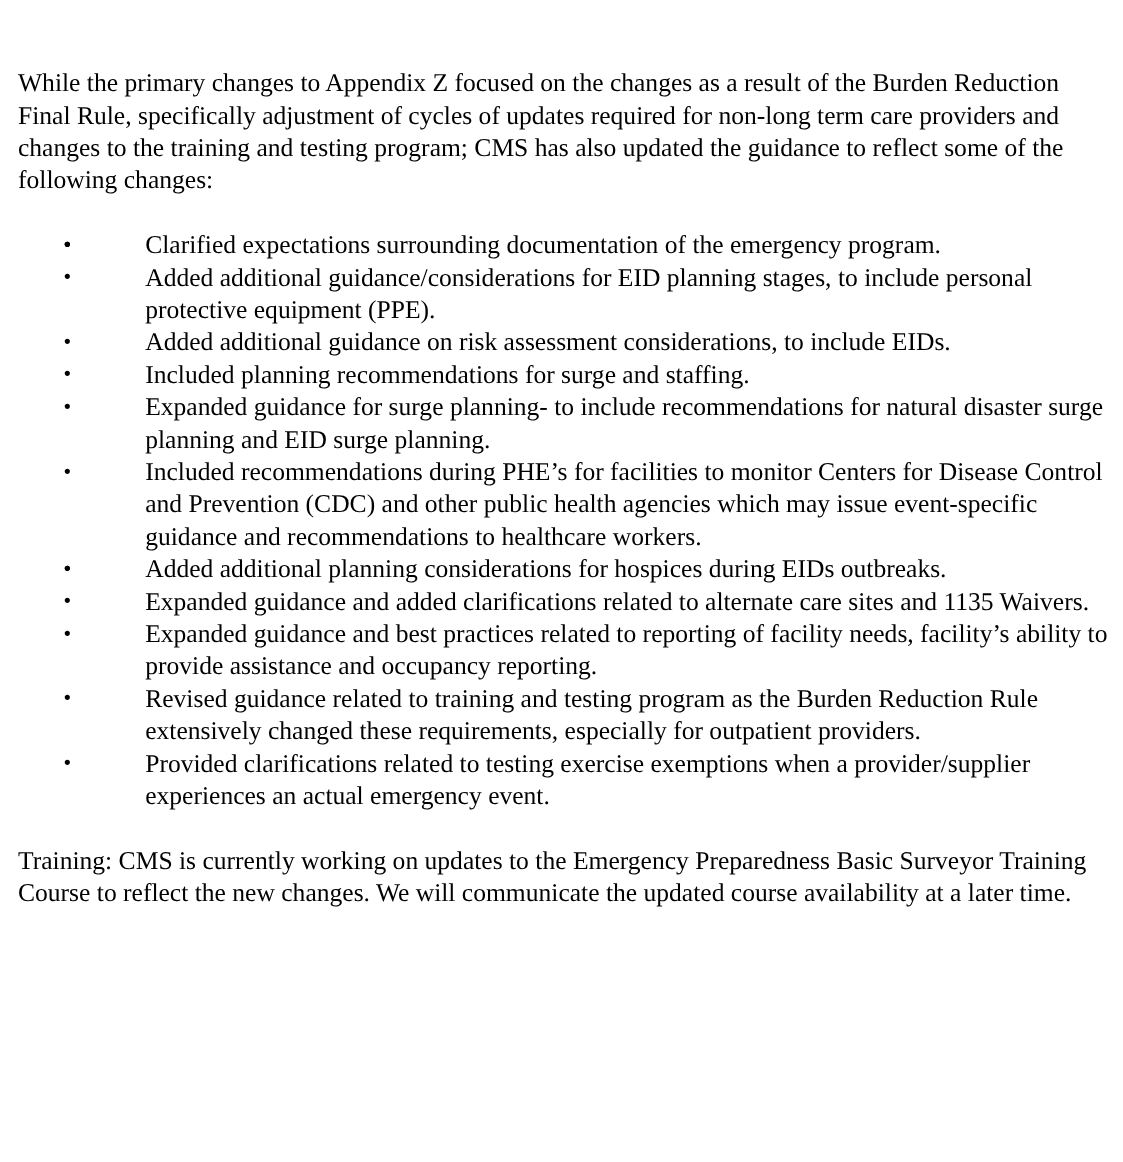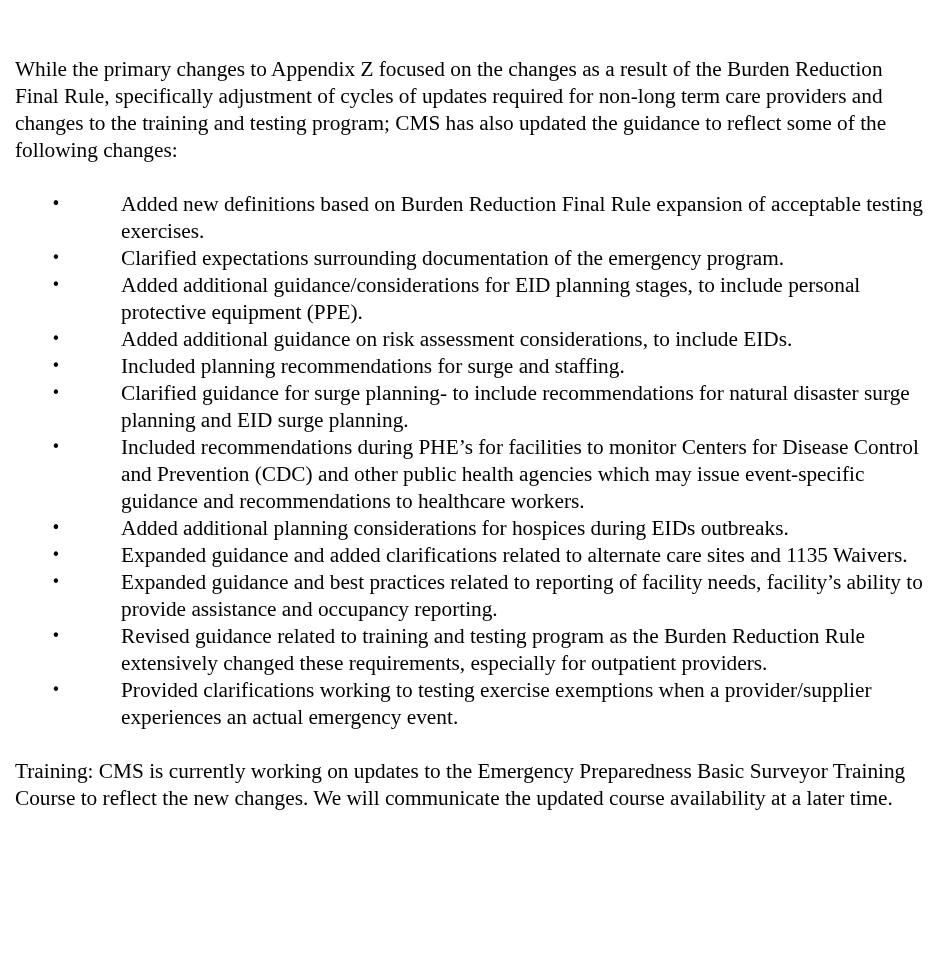--- a/index.html
+++ b/index.html
@@ -58,41 +58,40 @@
 
 <div class="page">
   <p class="intro">While the primary changes to Appendix Z focused on the changes as a result of the Burden Reduction Final Rule, specifically adjustment of cycles of updates required for non-long term care providers and changes to the training and testing program; CMS has also updated the guidance to reflect some of the following changes:</p>
 
   <ul class="bullets">
     <li class="bullet-item">
         <span class="bullet-dot">•</span>
       </li>
     <li class="bullet-item">
         <span class="bullet-dot">•</span>
-        <span class="bullet-text">Added new definitions based on Burden Reduction Final Rule expansion of acceptable testing exercises.</span>
       </li>
     <li class="bullet-item">
         <span class="bullet-dot">•</span>
         <span class="bullet-text">Clarified expectations surrounding documentation of the emergency program.</span>
       </li>
     <li class="bullet-item">
         <span class="bullet-dot">•</span>
         <span class="bullet-text">Added additional guidance/considerations for EID planning stages, to include personal protective equipment (PPE).</span>
       </li>
     <li class="bullet-item">
         <span class="bullet-dot">•</span>
         <span class="bullet-text">Added additional guidance on risk assessment considerations, to include EIDs.</span>
       </li>
     <li class="bullet-item">
         <span class="bullet-dot">•</span>
         <span class="bullet-text">Included planning recommendations for surge and staffing.</span>
       </li>
     <li class="bullet-item">
         <span class="bullet-dot">•</span>
-        <span class="bullet-text">Clarified guidance for surge planning- to include recommendations for natural disaster surge planning and EID surge planning.</span>
+        <span class="bullet-text">Expanded guidance for surge planning- to include recommendations for natural disaster surge planning and EID surge planning.</span>
       </li>
     <li class="bullet-item">
         <span class="bullet-dot">•</span>
         <span class="bullet-text">Included recommendations during PHE’s for facilities to monitor Centers for Disease Control and Prevention (CDC) and other public health agencies which may issue event-specific guidance and recommendations to healthcare workers.</span>
       </li>
     <li class="bullet-item">
         <span class="bullet-dot">•</span>
       </li>
     <li class="bullet-item">
         <span class="bullet-dot">•</span>
@@ -105,18 +104,18 @@
     <li class="bullet-item">
         <span class="bullet-dot">•</span>
         <span class="bullet-text">Expanded guidance and best practices related to reporting of facility needs, facility’s ability to provide assistance and occupancy reporting.</span>
       </li>
     <li class="bullet-item">
         <span class="bullet-dot">•</span>
         <span class="bullet-text">Revised guidance related to training and testing program as the Burden Reduction Rule extensively changed these requirements, especially for outpatient providers.</span>
       </li>
     <li class="bullet-item">
         <span class="bullet-dot">•</span>
-        <span class="bullet-text">Provided clarifications working to testing exercise exemptions when a provider/supplier experiences an actual emergency event.</span>
+        <span class="bullet-text">Provided clarifications related to testing exercise exemptions when a provider/supplier experiences an actual emergency event.</span>
       </li>
   </ul>
 
   <p class="training"><span class="training-label">Training:</span><span> CMS is currently working on updates to the Emergency Preparedness Basic Surveyor Training Course to reflect the new changes. We will communicate the updated course availability at a later time.</span></p>
 </div>
 
 </body></html>

